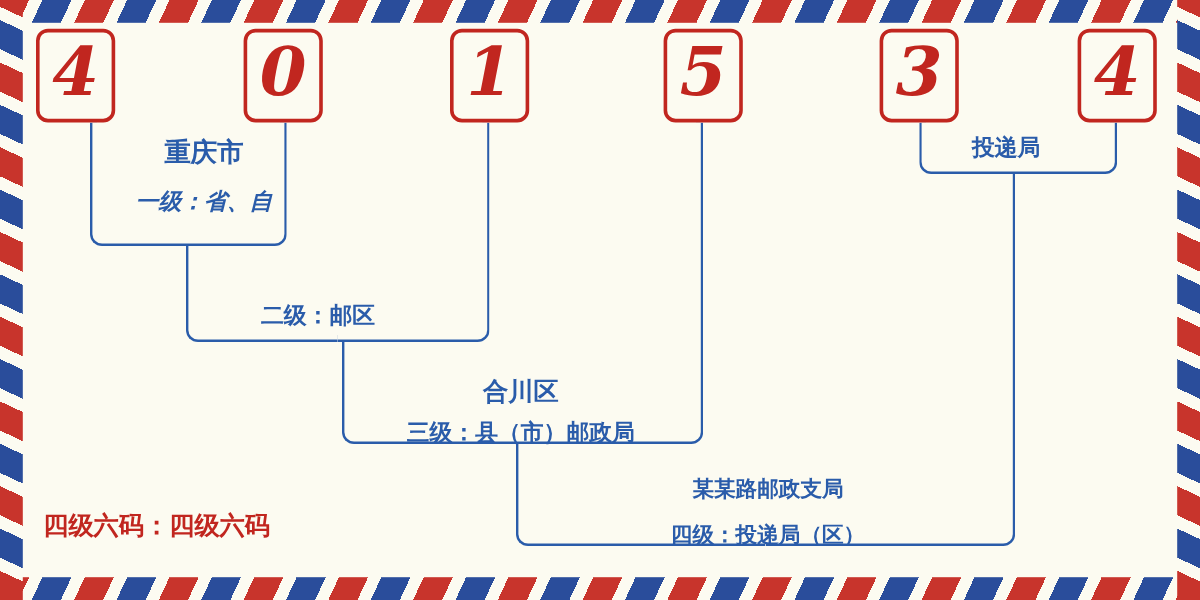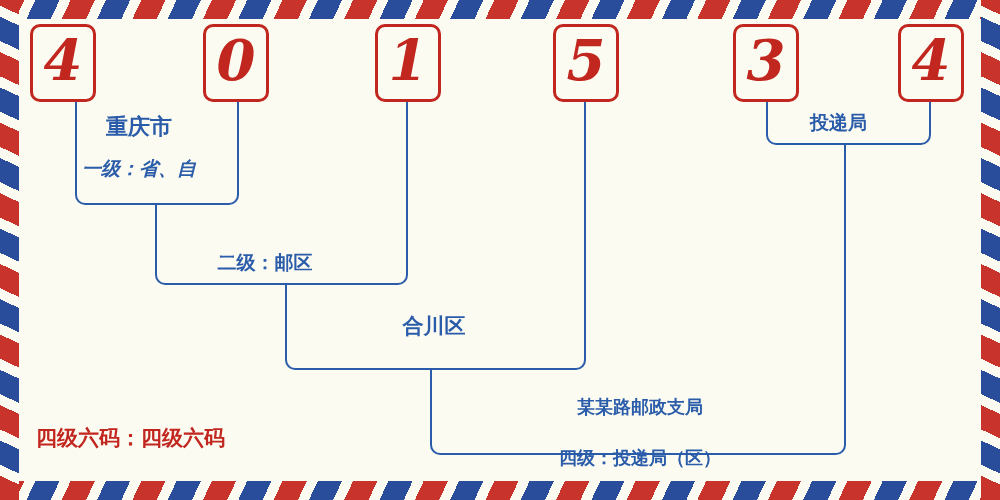--- a/index.html
+++ b/index.html
@@ -64,29 +64,29 @@
   .ln-d2 { left:638px; top:145px; width:208px; height:310px;
     border-right-width:2px; border-bottom-width:2px; border-bottom-right-radius:10px; }
   .bracket-e {
     left:766px; top:102px; width:165px; height:43px;
     border-left-width:2px; border-right-width:2px; border-bottom-width:2px;
     border-radius:0 0 10px 10px;
   }
 
   
   .label { position:absolute; z-index:2; color:#2a5caa; font-weight:700; text-align:center; }
-  .lv1-text { left:59px; top:112px; width:160px; }
+  .lv1-text { left:90px; top:112px; width:160px; }
   .lv1-place { font-size:22px; }
   .lv1-desc { font-size:19px; line-height:23px; margin-top:15px;font-style:italic; }
   .lv2-text { left:150px; top:250px; width:230px; font-size:19px;text-align:center; }
   .lv3-text { left:294px; top:312px; width:280px;font-family:Liberation Mono, monospace; }
   .lv3-place { font-size:21px; }
   .lv3-desc { font-size:19px; margin-top:8px; }
   .lv4-text { left:515px; top:395px; width:250px; font-size:18px; }
-  .lv4-desc { margin-top:27px; }
+  .lv4-desc { margin-top:15px; }
   .delivery-text { left:768px; top:110px; width:141px; font-size:19px; }
   .footer-text {
     position:absolute; left:36px; top:424px; z-index:2;
     color:#c1261f; font-weight:700; font-size:21px;
   }
 </style>
 </head>
 <body>
 
 <div class="page">
@@ -128,20 +128,21 @@
     <div class="lv1-place">重庆市</div>
     <div class="lv1-desc">
       <div>一级：省、自</div>
     </div>
   </div>
 
   <div class="label lv2-text">二级：邮区</div>
 
   <div class="label lv3-text">
     <div class="lv3-place">合川区</div>
+    <div class="lv3-desc">三级：县（市）邮政局</div>
   </div>
 
   <div class="label lv4-text">
     <div>某某路邮政支局</div>
     <div class="lv4-desc">四级：投递局（区）</div>
   </div>
 
   <div class="label delivery-text">投递局</div>
 
   <div class="footer-text">四级六码：四级六码</div>

